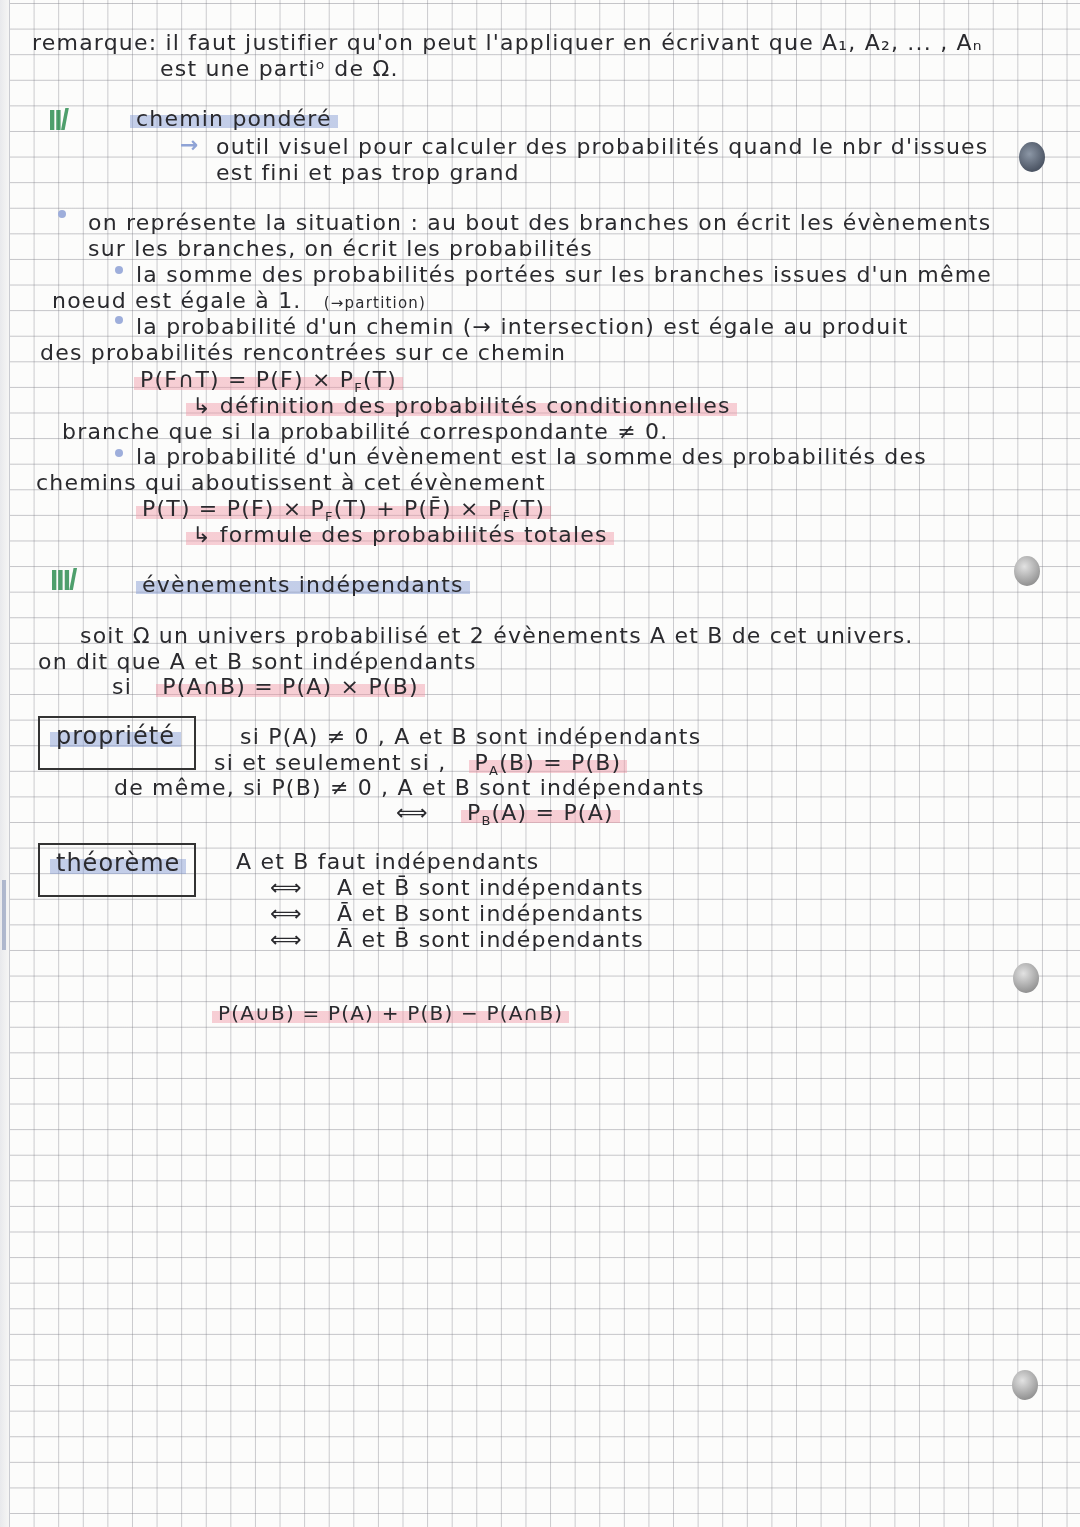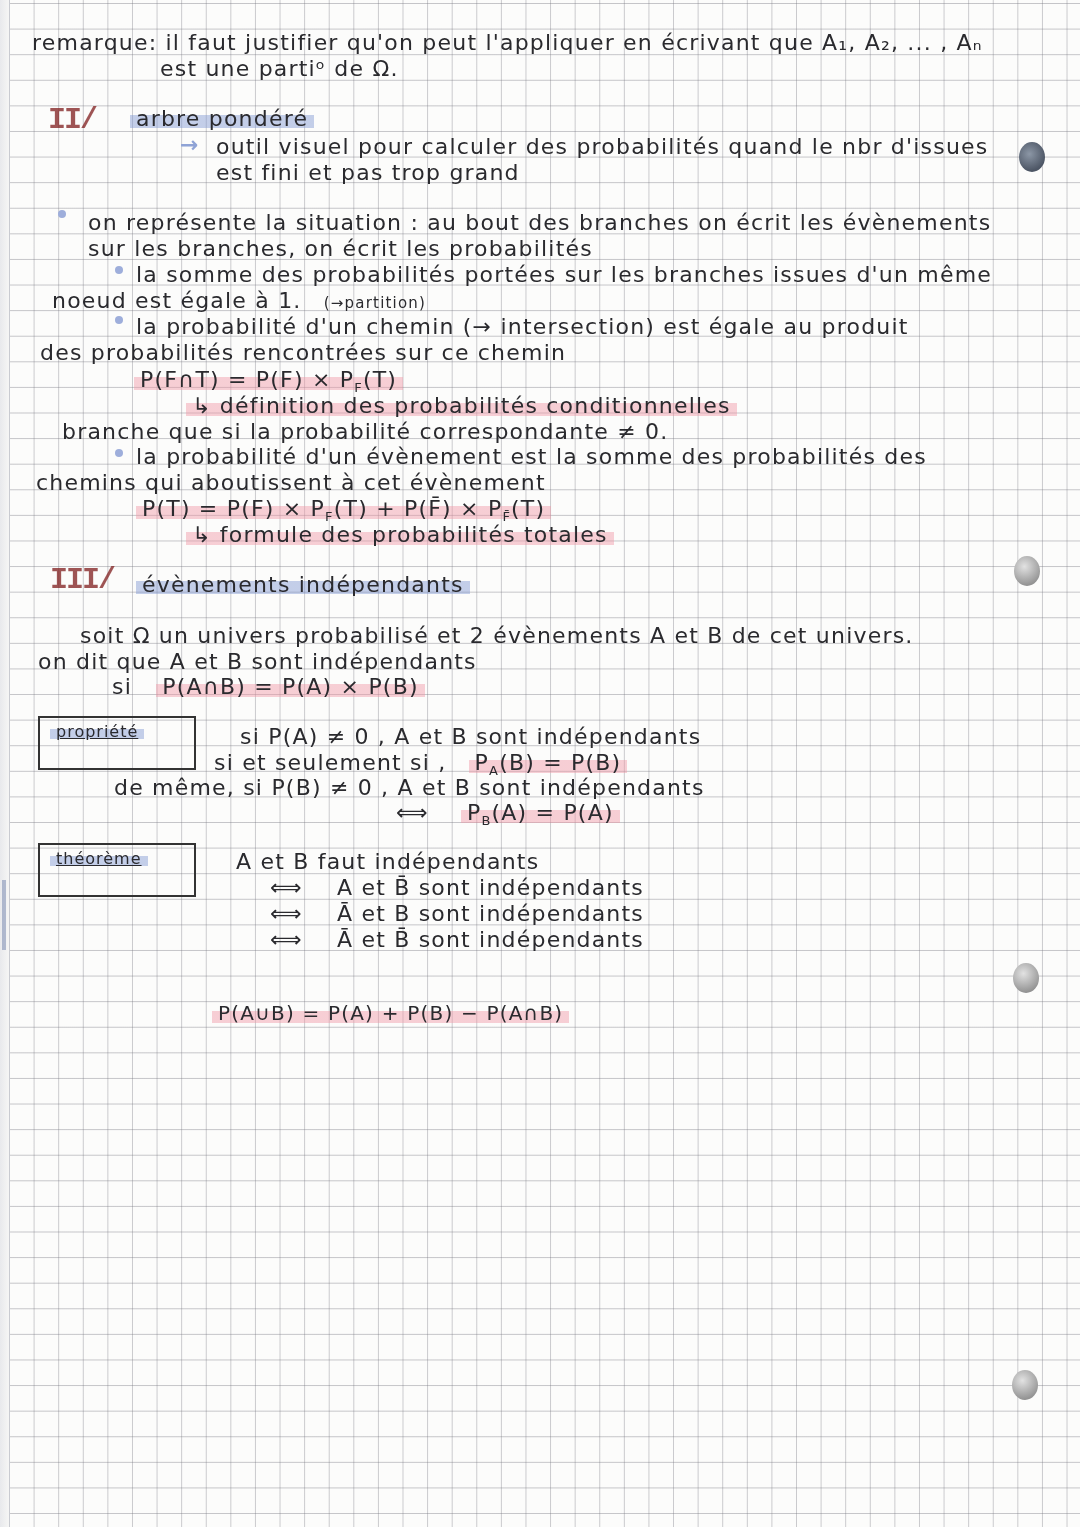--- a/index.html
+++ b/index.html
@@ -34,32 +34,32 @@
   .hole.dark { background: radial-gradient(circle at 40% 40%, #8c97a6, #4d5665 70%); }
   .hole.light { background: radial-gradient(circle at 40% 35%, #e2e2e2, #8e8e8e 80%); }
 
   .line {
     position: absolute; white-space: nowrap;
     font-size: 22px; letter-spacing: 1.2px; line-height: 26px;
   }
   .hl-blue { background: linear-gradient(to bottom, transparent 35%, rgba(126,150,210,0.45) 35%, rgba(126,150,210,0.45) 90%, transparent 90%); padding: 0 6px; }
   .hl-pink { background: linear-gradient(to bottom, transparent 40%, rgba(240,150,165,0.45) 40%, rgba(240,150,165,0.45) 92%, transparent 92%); padding: 0 6px; }
   .roman {
-    position: absolute; font-family: Liberation Mono, monospace; font-weight: bold;
-    font-size: 30px; color: #7f1d1d; opacity: .75; letter-spacing: -2px;
+    position: absolute; font-family: Liberation Sans, sans-serif; font-weight: bold;
+    font-size: 30px; color: #15803d; opacity: .75; letter-spacing: -2px;
   }
   .bullet {
     position: absolute; width: 8px; height: 8px; border-radius: 50%;
     background: #9eaedb;
   }
   .box {
     position: absolute; border: 2px solid #333;
   }
   .box .label {
-    position: absolute; left: 10px; top: 4px; font-size: 16px; letter-spacing: 1px; text-decoration: underline;
+    position: absolute; left: 10px; top: 4px; font-size: 24px; letter-spacing: 1px;
   }
   .small { font-size: 15px; }
   .arrow-mark { color: #8fa3d6; font-weight: bold; }
   sub { font-size: 13px; }
 </style>
 </head>
 <body>
 
 <div class="page"></div>
 <div class="left-edge"></div>
@@ -68,21 +68,21 @@
 <div class="hole dark" style="left:1019px;top:142px;"></div>
 <div class="hole light" style="left:1014px;top:556px;"></div>
 <div class="hole light" style="left:1013px;top:963px;"></div>
 <div class="hole light" style="left:1012px;top:1370px;"></div>
 
 <div class="line" style="left:32px;top:30px;">remarque: il faut justifier qu'on peut l'appliquer en écrivant que A₁, A₂, ... , Aₙ</div>
 <div class="line" style="left:160px;top:56px;">est une partiᵒ de Ω.</div>
 
 <div class="roman" style="left:48px;top:103px;">II/</div>
 <div class="line" style="left:130px;top:106px;">
-  <span class="hl-blue">arbre pondéré</span>
+  <span class="hl-blue">chemin pondéré</span>
 </div>
 <div class="line arrow-mark" style="left:180px;top:132px;">→</div>
 <div class="line" style="left:216px;top:134px;">outil visuel pour calculer des probabilités quand le nbr d'issues</div>
 <div class="line" style="left:216px;top:160px;">est fini et pas trop grand</div>
 
 <div class="bullet" style="left:58px;top:210px;"></div>
 <div class="line" style="left:88px;top:210px;">on représente la situation : au bout des branches  on écrit  les évènements</div>
 <div class="line" style="left:88px;top:236px;">sur les branches, on  écrit les probabilités</div>
 
 <div class="bullet" style="left:115px;top:266px;"></div>

